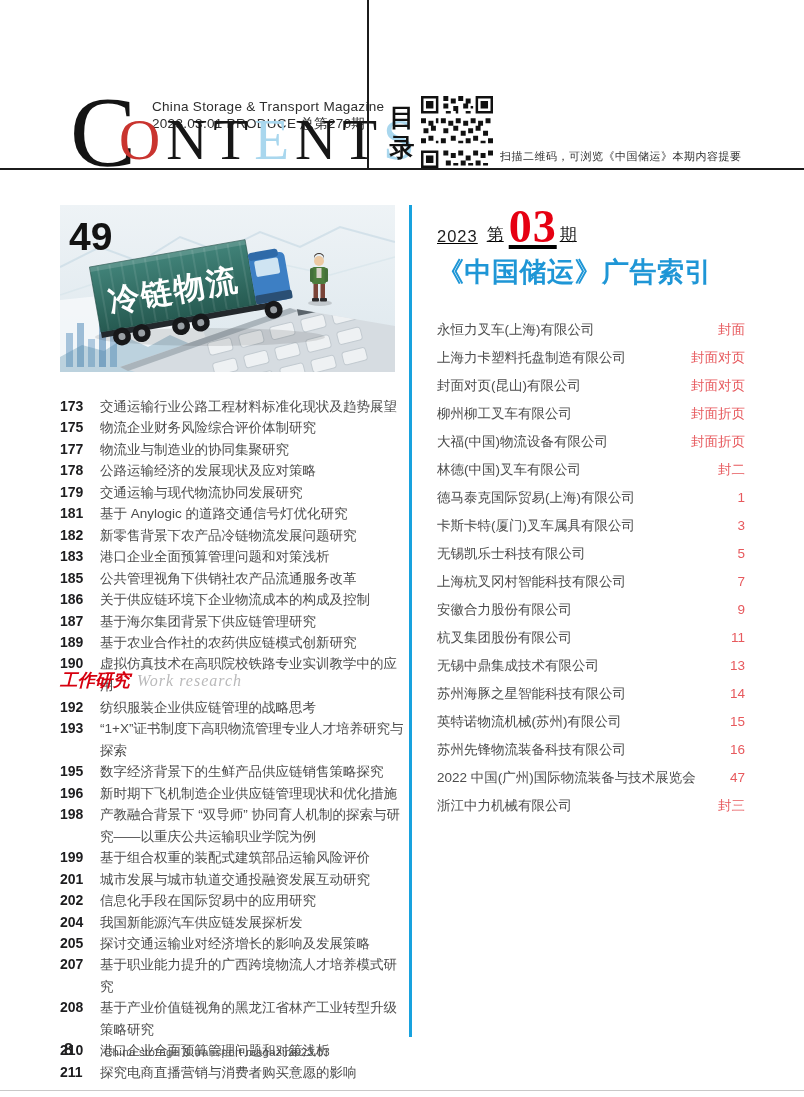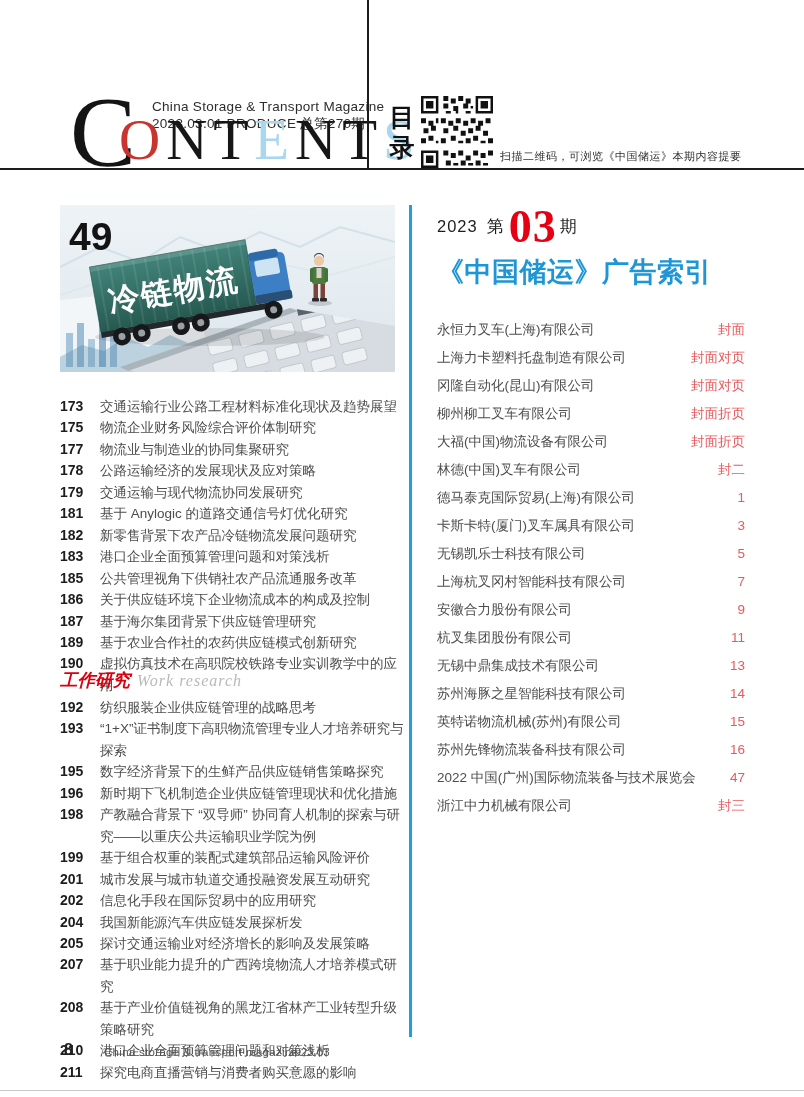--- a/index.html
+++ b/index.html
@@ -31,21 +31,21 @@
   .art-row{display:flex;align-items:flex-start;line-height:21.45px;}
   .art-num{width:40px;flex:none;font-weight:bold;font-size:14px;color:var(--ink);}
   .art-title{flex:1;font-size:13.5px;color:var(--body-gray);}
   .section-head{position:absolute;left:60px;top:668px;white-space:nowrap;font-style:italic;}
   .sec-cn{font-size:17.5px;font-weight:bold;color:var(--section-red);}
   .sec-en{font-family:"Liberation Serif","DejaVu Serif",serif;font-size:16px;color:#b9b9ba;margin-left:7px;letter-spacing:1px;}
   
   .blue-divider{position:absolute;left:409px;top:205px;width:3px;height:832px;background:var(--divider-blue);}
   
   .adcol{position:absolute;left:437px;top:207px;width:308px;}
-  .issue-line{display:flex;align-items:center;}
+  .issue-line{display:flex;align-items:flex-end;text-decoration:underline;}
   .issue-line .year{font-size:16.5px;color:#1d1d1d;letter-spacing:1px;margin-right:9px;}
   .issue-line .pre{font-size:17px;color:#1d1d1d;margin-right:5px;}
   .issue-line .no{font-family:"Liberation Serif","DejaVu Serif",serif;font-weight:bold;font-size:46px;
                   line-height:.85;color:var(--index-red);letter-spacing:1px;}
   .issue-line .post{font-size:17px;color:#1d1d1d;margin-left:3px;}
   .ad-title{margin-top:8px;font-size:27px;font-weight:bold;color:var(--title-blue);letter-spacing:.5px;}
   .ad-list{margin-top:31px;display:flex;flex-direction:column;gap:10px;}
   .ad-row{display:flex;justify-content:space-between;align-items:baseline;}
   .ad-name{font-size:13.5px;color:var(--body-gray);white-space:nowrap;}
   .ad-page{font-size:13.5px;color:var(--ref-red);white-space:nowrap;margin-left:8px;}
@@ -348,21 +348,21 @@
     <span class="ad-name">永恒力叉车(上海)有限公司</span>
     <span class="ad-page">封面</span>
   </div>
 
   <div class="ad-row">
     <span class="ad-name">上海力卡塑料托盘制造有限公司</span>
     <span class="ad-page">封面对页</span>
   </div>
 
   <div class="ad-row">
-    <span class="ad-name">冈隆自动化(昆山)有限公司</span>
+    <span class="ad-name">封面对页(昆山)有限公司</span>
     <span class="ad-page">封面对页</span>
   </div>
 
   <div class="ad-row">
     <span class="ad-name">柳州柳工叉车有限公司</span>
     <span class="ad-page">封面折页</span>
   </div>
 
   <div class="ad-row">
     <span class="ad-name">大福(中国)物流设备有限公司</span>

